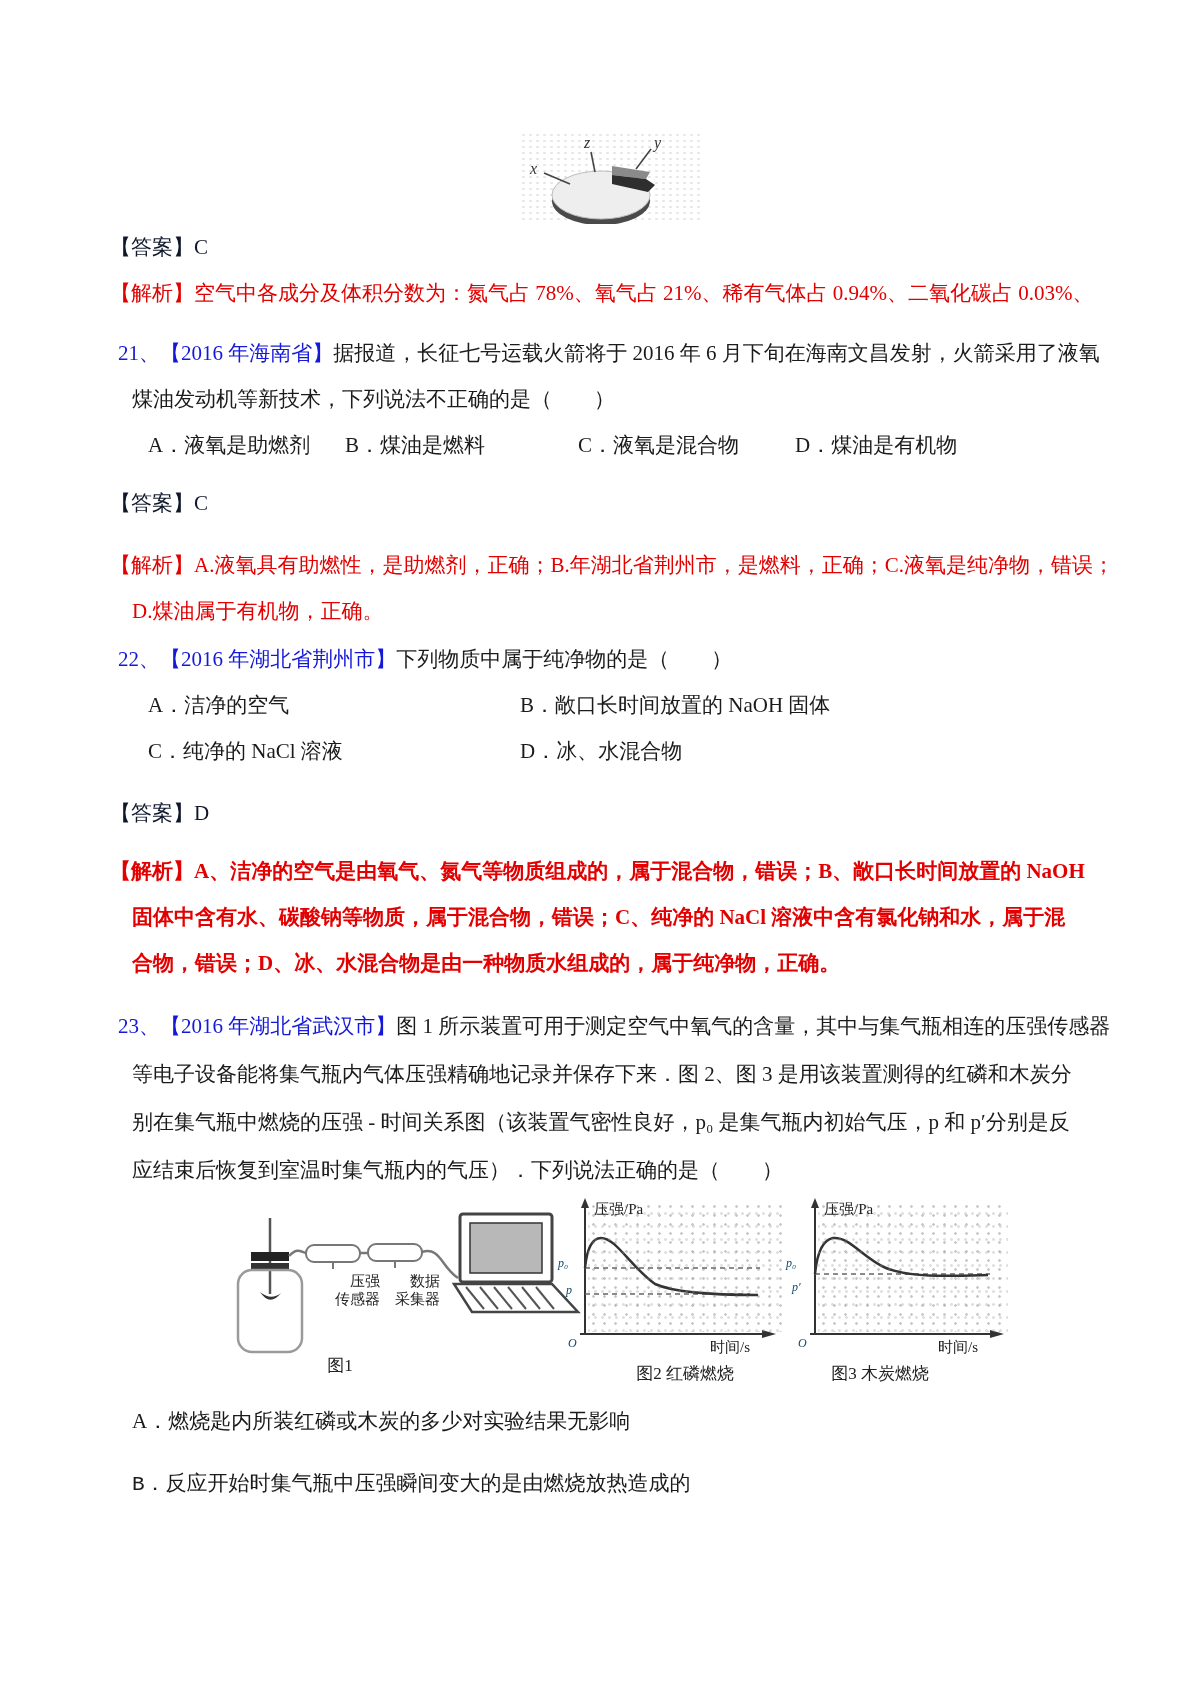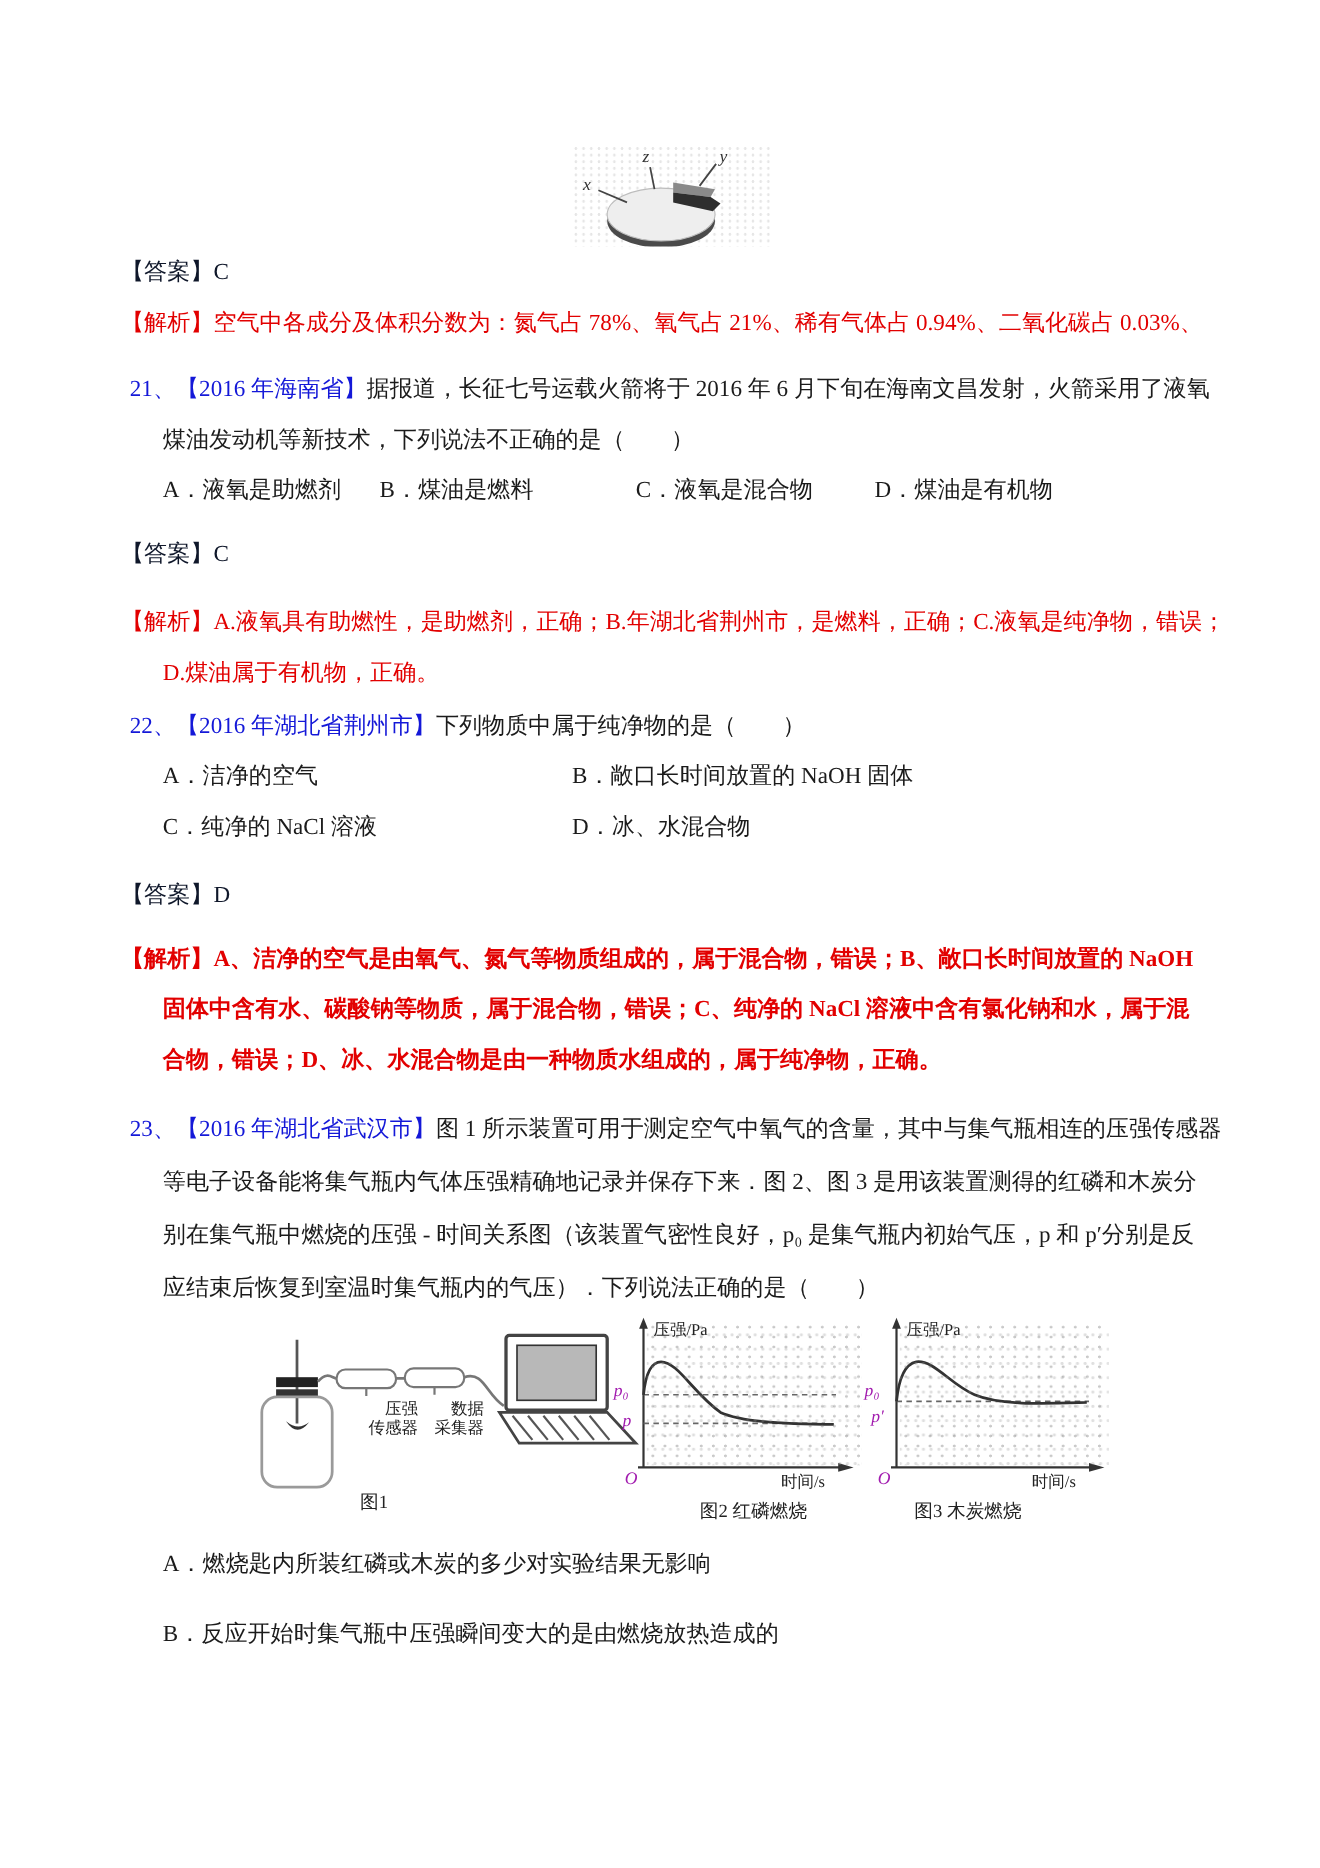--- a/index.html
+++ b/index.html
@@ -5,43 +5,43 @@
   html,body{margin:0;padding:0;}
   body{
     width:1200px;height:1698px;background:#ffffff;overflow:hidden;
     font-family:"Liberation Serif","DejaVu Serif",serif;
     color:#1b1b1b;font-size:21px;
   }
   .content{padding:0 85px 0 110px;}
   .ln{line-height:46px;white-space:nowrap;}
   .ln23{line-height:48px;white-space:nowrap;}
   .qfirst{margin-left:8px;}
-  .cont{margin-left:38px;}
+  .cont{margin-left:22px;}
   .blue{color:#1418d8;}
   .red{color:#e20000;}
   .bold{font-weight:700;}
   .ansln{color:#0f172a;line-height:46px;white-space:nowrap;}
   .opts4{display:grid;grid-template-columns:200px 233px 212px auto;margin-left:32px;line-height:46px;}
   .opts2{display:grid;grid-template-columns:372px auto;margin-left:38px;line-height:46px;}
   
   .pie-wrap{position:relative;margin:132px 0 0 410px;width:180px;height:92px;
     background-image:radial-gradient(circle,rgba(140,140,140,.22) 1px,transparent 1.5px);
     background-size:7px 6px;}
   .pie-label{position:absolute;font-style:italic;font-size:16px;color:#333;}
   
   .figure{position:relative;width:1005px;height:192px;margin-top:2px;}
   .fig-label{position:absolute;font-size:15px;line-height:18px;white-space:pre-line;text-align:right;color:#222;margin-left:15px;}
   .axis-label{position:absolute;font-size:15px;color:#222;white-space:nowrap;text-align:center;}
-  .p-label{position:absolute;font-size:16px;font-style:italic;color:#a21caf;white-space:nowrap;}
+  .p-label{position:absolute;font-size:12px;font-style:italic;color:#0c4a6e;white-space:nowrap;}
   .caption{position:absolute;font-size:17px;color:#222;text-align:center;white-space:nowrap;}
   .noise{position:absolute;
     background-image:radial-gradient(circle,rgba(120,120,120,.40) 1px,transparent 1.6px),
                      radial-gradient(circle,rgba(150,150,150,.30) 1px,transparent 1.8px);
     background-size:11px 9px,7px 13px;background-position:0 0,4px 5px;}.mt10{margin-top:10px;}.mt12{margin-top:12px;}
-  .mt14{margin-top:14px;}.mt16{margin-top:16px;}.mt2{margin-top:2px;}.mt18{margin-top:18px;}
+  .mt14{margin-top:14px;}.mt16{margin-top:16px;}.mt2{margin-top:2px;}.mt18{margin-top:18px;font-family:Liberation Mono, monospace;}
 </style>
 </head>
 <body>
 
 <div class="content">
 
   <div class="pie-wrap">
     <svg width="180" height="92" viewBox="0 0 180 92">
       <ellipse cx="81" cy="69" rx="49" ry="24" fill="#4a4a4a"></ellipse>
       <ellipse cx="81" cy="63" rx="49" ry="24" fill="#eeeeee" stroke="#bdbdbd" stroke-width="1"></ellipse>

